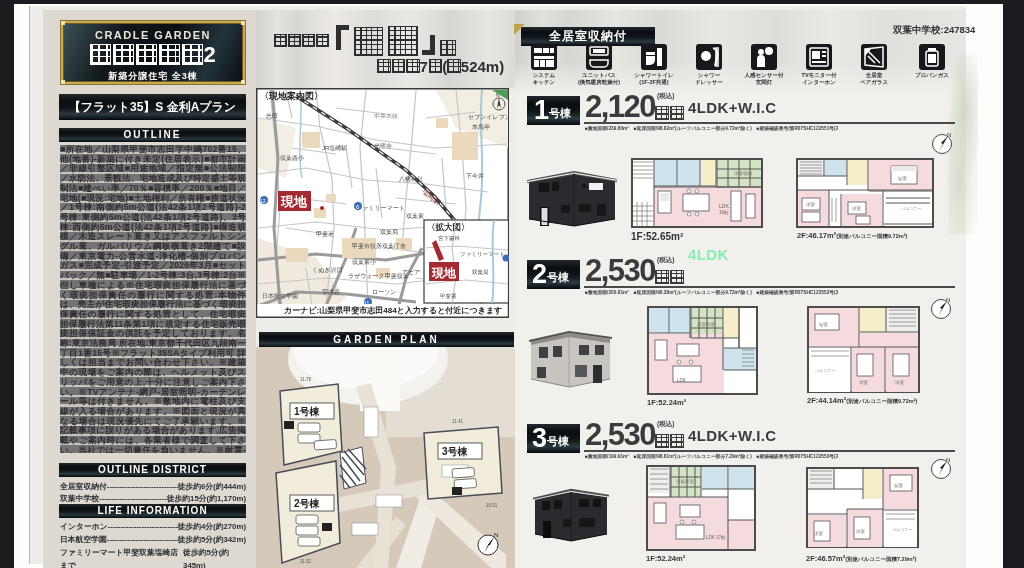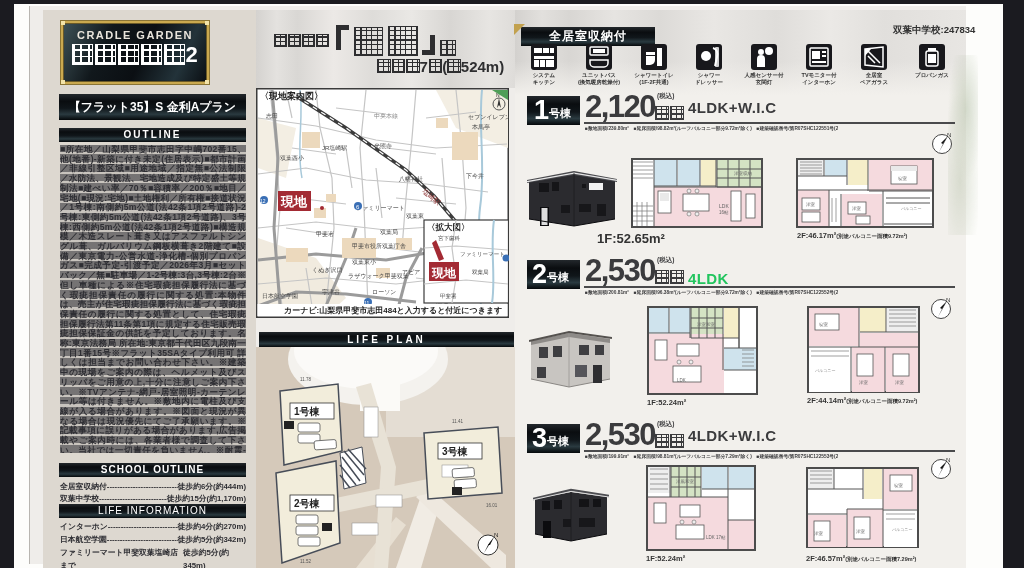--- a/index.html
+++ b/index.html
@@ -17,57 +17,58 @@
 
 <div class="abs" style="left:0;top:0;width:1024px;height:568px;background:#1b1b20"></div>
 
 <div id="page"></div>
 
 <div id="content"></div>
 <div id="L">
 
 <div class="abs" style="left:43px;top:10px;width:213px;height:558px;background:#ddd8d0"></div>
 
-<div class="abs" style="left:61px;top:21px;width:148px;height:63px;background:linear-gradient(115deg,#3e5257 0%,#11181c 30%,#0b0f13 55%,#23333a 80%,#0a0e12 100%);border:2px solid #caa94f;box-shadow:inset 0 0 0 1px #6b5a28,0 0 0 1px #8a7435;">
+<div class="abs" style="left:61px;top:21px;width:184px;height:63px;background:linear-gradient(115deg,#3e5257 0%,#11181c 30%,#0b0f13 55%,#23333a 80%,#0a0e12 100%);border:2px solid #caa94f;box-shadow:inset 0 0 0 1px #6b5a28,0 0 0 1px #8a7435;">
 
 <div class="abs" style="left:-2px;top:-2px;width:4px;height:4px;background:#f3e3a8"></div>
 <div class="abs" style="right:-2px;top:-2px;width:4px;height:4px;background:#f3e3a8"></div>
 <div class="abs" style="left:-2px;bottom:-2px;width:4px;height:4px;background:#f3e3a8"></div>
 <div class="abs" style="right:-2px;bottom:-2px;width:4px;height:4px;background:#f3e3a8"></div>
 
 <div class="abs" style="left:0;top:6px;width:100%;text-align:center;color:#e9e5dc;font-size:11px;letter-spacing:1.5px;font-weight:bold">CRADLE GARDEN</div>
 
 <div class="abs" style="left:0;top:21px;width:100%;text-align:center;color:#fff;font-size:22px;font-weight:bold;line-height:22px">
 <span class="fk" style="width:21px;height:21px"></span><span class="fk" style="width:21px;height:21px;margin-left:2px"></span><span class="fk" style="width:21px;height:21px;margin-left:2px"></span><span class="fk" style="width:21px;height:21px;margin-left:2px"></span><span class="fk" style="width:21px;height:21px;margin-left:2px"></span><span style="vertical-align:top">2</span>
 </div>
 
+<div class="abs" style="left:0;top:47px;width:100%;text-align:center;color:#fff;font-size:9px;font-weight:bold;letter-spacing:1px">新築分譲住宅 全3棟</div>
 </div>
 
 <div class="bar abs" style="left:59px;top:94px;width:187px;height:26px;font-size:12px;font-weight:bold;line-height:26px">【フラット35】S 金利Aプラン</div>
 
 <div class="bar abs" style="left:59px;top:128px;width:187px;height:14px;font-size:10px;letter-spacing:2px;line-height:14px;font-weight:bold">OUTLINE</div>
 
 <div class="abs" style="left:60px;top:145px;width:186px;height:308px;font-size:8.6px;line-height:9.7px;letter-spacing:0.2px;color:#2e2e33;text-align:justify;overflow:hidden;font-weight:bold;background:repeating-linear-gradient(0deg,rgba(48,48,54,0.60) 0 7.6px,rgba(48,48,54,0.12) 7.6px 9.7px)">■所在地／山梨県甲斐市志田字中嶋702番15、他(地番)-新築に付き未定(住居表示)■都市計画／非線引整区域■用途地域／指定無■公法制限／水防法、景観法、宅地造成及び特定盛土等規制法■建ぺい率／70％■容積率／200％■地目／宅地(■現況:宅地)■土地権利／所有権■接道状況／1号棟:南側約5m公道(法42条1項2号道路)-2号棟:東側約5m公道(法42条1項2号道路)、3号棟:西側約5m公道(法42条1項2号道路)■構造規模／木造スレート葺き又はアスファルトシングル葺、ガルバリウム鋼板横葺き2階建て■設備／東京電力-公営水道-浄化槽-個別プロパンガス■完成予定-引渡予定／2026年3月■セットバック／無■駐車場／1-2号棟:3台,3号棟:2台※但し車種による※住宅瑕疵担保履行法に基づく瑕疵担保責任の履行に関する処置:本物件は、売主が住宅瑕疵担保履行法に基づく瑕疵担保責任の履行に関する処置として、住宅瑕疵担保履行法第11条第1項に規定する住宅販売瑕疵担保保証金の供託を予定しております。名称:東京法務局 所在地:東京都千代田区九段南一丁目1番15号※フラット35SAタイプ利用可 詳しくは担当までお問い合わせ下さい。※建築中の現場をご案内の際は、ヘルメット及びスリッパをご用意の上,十分に注意しご案内下さい。※TVアンテナ-網戸-居室照明-カーテンレール等は付きません。※敷地内に電柱及び支線が入る場合があります。※図面と現況が異なる場合は現況優先にてご了承願います。※記載事項に誤りがある場合があります,広告掲載やご案内時には、各業者様で調査して下さい。当社では一切責任を負いません。※耐震-制震の家QUE(クワイエ)※外構工事、水道加入金等は販売価格に含まれています。※住宅瑕疵担保履行法に基づく瑕疵担保責任の履行に関する処置として供託を予定しております。詳しくは担当までお問い合わせ下さい。建築中の現場にご案内の際は十分に注意しご案内下さい。当社では一切の責任を負いません。外構工事水道加入金等は販売価格に含まれています。</div>
 
-<div class="bar abs" style="left:59px;top:463px;width:187px;height:14px;font-size:10px;letter-spacing:1px;line-height:14px;font-weight:bold">SCHOOL OUTLINE</div>
+<div class="bar abs" style="left:59px;top:463px;width:187px;height:14px;font-size:10px;letter-spacing:1px;line-height:14px;font-weight:bold">OUTLINE DISTRICT</div>
 
 <div class="abs" style="left:60px;top:481px;width:186px;font-size:7.8px;line-height:11.5px;color:#2e2e33;font-weight:bold">
 <div style="display:flex">
         <span>全居室収納付 </span>
         <span style="flex:1;overflow:hidden;white-space:nowrap">--------------------------------------------</span>
         <span>徒歩約6分(約444m)</span>
       </div>
 <div style="display:flex">
         <span>双葉中学校 </span>
         <span style="flex:1;overflow:hidden;white-space:nowrap">--------------------------------------------</span>
         <span>徒歩約15分(約1,170m)</span>
       </div>
 </div>
 
-<div class="bar abs" style="left:59px;top:504px;width:187px;height:14px;font-size:10px;letter-spacing:1px;line-height:14px;font-weight:normal">LIFE INFORMATION</div>
+<div class="bar abs" style="left:59px;top:504px;width:187px;height:14px;font-size:10px;letter-spacing:1px;line-height:14px;font-weight:bold">LIFE INFORMATION</div>
 
 <div class="abs" style="left:60px;top:520px;width:186px;font-size:7.8px;line-height:13px;color:#2e2e33;font-weight:bold">
 <div style="display:flex">
         <span>インターホン</span>
         <span style="flex:1;overflow:hidden;white-space:nowrap">-----------------------------------------------</span>
         <span>徒歩約4分(約270m)</span>
       </div>
 <div style="display:flex">
         <span>日本航空学園</span>
         <span style="flex:1;overflow:hidden;white-space:nowrap">-----------------------------------------------</span>
@@ -206,21 +207,21 @@
 <circle cx="250" cy="170" r="3.5" fill="#3a6fb5"></circle>
 <path d="M180 152 L188 171 L183 173 L176 155 Z" fill="#a32a33"></path>
 <rect x="173" y="174" width="30" height="19" fill="#a32a33"></rect>
 <text x="176" y="189" font-size="12" font-weight="bold" fill="#fff">現地</text>
 </g>
 
 <rect x="1.5" y="216" width="250" height="12" fill="#fff"></rect>
 <text x="28" y="225" font-size="8" font-weight="bold" fill="#222">カーナビ:山梨県甲斐市志田484と入力すると付近につきます</text>
 </svg>
 
-<div class="bar abs" style="left:259px;top:332px;width:255px;height:15px;font-size:10px;letter-spacing:3px;line-height:15px;font-weight:bold">LIFE PLAN</div>
+<div class="bar abs" style="left:259px;top:332px;width:255px;height:15px;font-size:10px;letter-spacing:3px;line-height:15px;font-weight:bold">GARDEN PLAN</div>
 
 <svg class="abs" style="left:256px;top:347px" width="259" height="221" viewBox="0 0 259 221">
 
 <rect width="259" height="221" fill="#d5c9ba"></rect>
 <rect x="130" y="0" width="129" height="90" fill="#e4ddd3"></rect>
 <ellipse cx="112" cy="12" rx="80" ry="46" fill="#f4f2ee"></ellipse>
 <ellipse cx="110" cy="4" rx="72" ry="38" fill="#fbfaf8"></ellipse>
 <rect x="104" y="0" width="40" height="64" fill="#fbfaf7"></rect>
 <path d="M140 221 L175 120 L195 120 L165 221 Z" fill="#f1ece4"></path>
 <path d="M235 221 L160 150 L172 140 L250 208 L250 221 Z" fill="#eee8df"></path>
@@ -436,21 +437,21 @@
 
 <rect x="115" y="36" width="9" height="24" fill="#fff" stroke="#555" stroke-width="0.8"></rect>
 <circle cx="58" cy="33" r="2" fill="#eee" stroke="#555" stroke-width="0.5"></circle>
 <circle cx="66" cy="33" r="2" fill="#eee" stroke="#555" stroke-width="0.5"></circle>
 <circle cx="58" cy="56" r="2" fill="#eee" stroke="#555" stroke-width="0.5"></circle>
 <circle cx="66" cy="56" r="2" fill="#eee" stroke="#555" stroke-width="0.5"></circle>
 <text x="103" y="17" font-size="4.5" fill="#666">洋室収納</text>
 <text x="88" y="50" font-size="5" fill="#666">LDK</text>
 <text x="88" y="56" font-size="4.5" fill="#666">16帖</text>
 </svg>
-<div class="abs" style="left:597px;top:231px;font-size:13px;color:#333;font-weight:bold">1F:52.65m²</div>
+<div class="abs" style="left:631px;top:231px;font-size:10px;color:#333;font-weight:bold">1F:52.65m²</div>
 
 <svg class="abs" style="left:796px;top:158px" width="138" height="70" viewBox="0 0 138 70">
 <rect x="1" y="1" width="136" height="68" fill="#fff" stroke="#4c4c4c" stroke-width="2"></rect>
 <rect x="2" y="2" width="26" height="16" fill="#eee"></rect>
 
 <rect x="29" y="2" width="22" height="16" fill="#cfe3ed"></rect>
 
 <rect x="52" y="2" width="20" height="25" fill="#f5eec9"></rect>
 
 <rect x="73" y="2" width="63" height="31" fill="#f5dade"></rect>
@@ -487,21 +488,21 @@
 <path d="M18 5 L9 21 L13 13 Z" fill="#111"></path>
       <path d="M18 5 L13 13 L11 12 Z" fill="#111"></path>
 <text x="17" y="6" font-size="6" fill="#333">N</text>
 </svg>
 
 <div class="bar abs" style="left:527px;top:260px;width:53px;height:29px;text-align:left">
 <span style="font-size:27px;font-weight:bold;margin-left:5px;line-height:29px;vertical-align:top">2</span><span style="font-size:11px;font-weight:bold;vertical-align:top;line-height:34px">号棟</span></div>
 <div class="abs" style="left:585px;top:254px;color:#3b3b3d;font-weight:bold;font-size:31px;letter-spacing:-1.5px;line-height:34px">2,530</div>
 <div class="abs" style="left:657px;top:256px;color:#3b3b3d;font-size:6.5px;font-weight:bold">(税込)</div>
 <div class="abs" style="left:655px;top:270px;color:#3b3b3d;font-size:15px"><span class="fk" style="width:14px;height:14px"></span><span class="fk" style="width:14px;height:14px;margin-left:1px"></span></div>
-<div class="abs" style="left:688px;top:270px;color:#22c55e;font-weight:bold;font-size:15px;letter-spacing:0.4px">4LDK</div>
+<div class="abs" style="left:688px;top:246px;color:#86efac;font-weight:bold;font-size:15px;letter-spacing:0.4px">4LDK</div>
 <div class="abs" style="left:584px;top:286px;width:371px;height:1.5px;background:#4a4a4c"></div>
 <div class="abs" style="left:585px;top:289px;width:253px;overflow:hidden;font-size:4.8px;color:#3d3d3f;font-weight:bold;white-space:nowrap">■敷地面積/200.81m²　■延床面積/96.38m²(ルーフバルコニー部分9.72m²除く)　■建築確認番号/第R07SHC122552号(2025年11月12日)</div>
 
 <svg class="abs" style="left:529px;top:325px" width="83" height="64" viewBox="0 0 83 64">
 <path d="M2 16 L40 8 L81 14 L81 54 L40 62 L2 54 Z" fill="#c8c5c1"></path>
 <path d="M2 16 L40 8 L81 14 L81 18 L40 12 L2 20 Z" fill="#8e8b88"></path>
 <path d="M0 16 L40 7 L83 13" stroke="#55524f" stroke-width="2" fill="none"></path>
 <path d="M40 8 L40 62" stroke="#9b9894" stroke-width="0.8"></path>
 <path d="M2 54 L40 62 L81 54" stroke="#8a8784" stroke-width="1" fill="none"></path>
 <rect x="10" y="22" width="9" height="11" fill="#3f3f42"></rect>

